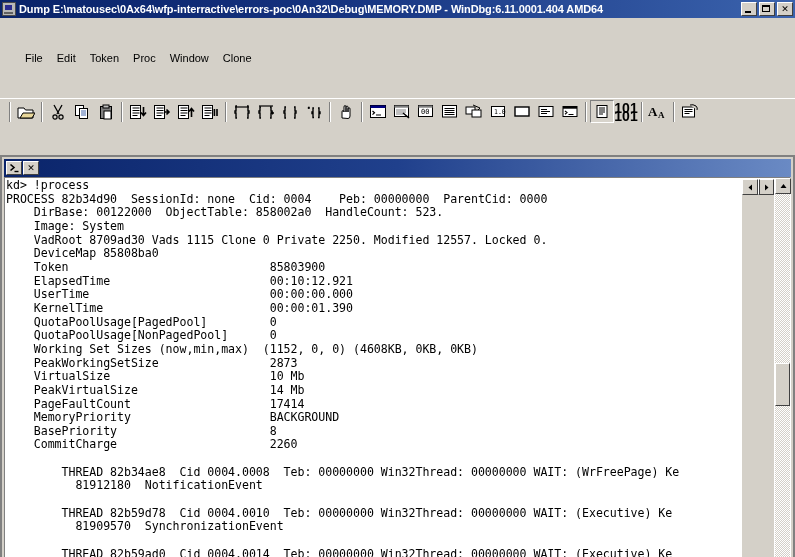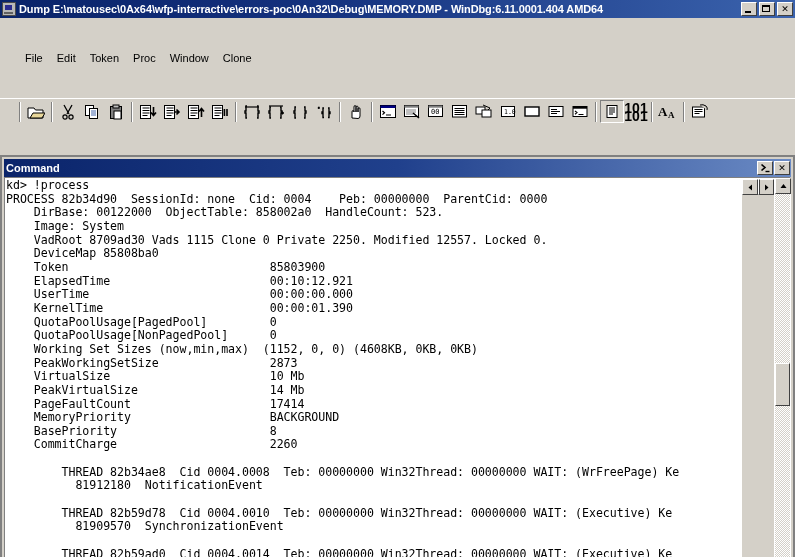--- a/index.html
+++ b/index.html
@@ -118,21 +118,21 @@
     cursor: default;
   }
 
   
   .toolbar {
     height: 26px;
     background: #d4d0c8;
     border-top: 1px solid #ffffff;
     display: flex;
     align-items: center;
-    padding-left: 16px;
+    padding-left: 6px;
     flex: none;
     box-sizing: border-box;
   }
   .tb-btn {
     width: 24px; height: 23px;
     margin: 0 0px;
     display: flex;
     align-items: center;
     justify-content: center;
     position: relative;
@@ -602,21 +602,20 @@
         <path d="M9 1 q3 -1 6 1 q2 2 1 4" fill="#d4d0c8" stroke="#000" stroke-width="1"></path>
       </svg>
     </div>
   </div>
 
   <div class="mdi">
 
     <div class="child-window">
 
       <div class="child-title">
-        <div class="child-title-text">Command</div>
         <div class="child-btns">
           <div class="cbtn">
             <svg width="11" height="10" viewBox="0 0 11 10">
               <path d="M1.5 1.5 l3.5 3 l-3.5 3" stroke="#000" stroke-width="1.6" fill="none"></path>
               <path d="M5.5 8.5 h4" stroke="#000" stroke-width="1.4"></path>
             </svg>
           </div>
           <div class="cbtn">✕</div>
         </div>
       </div>

